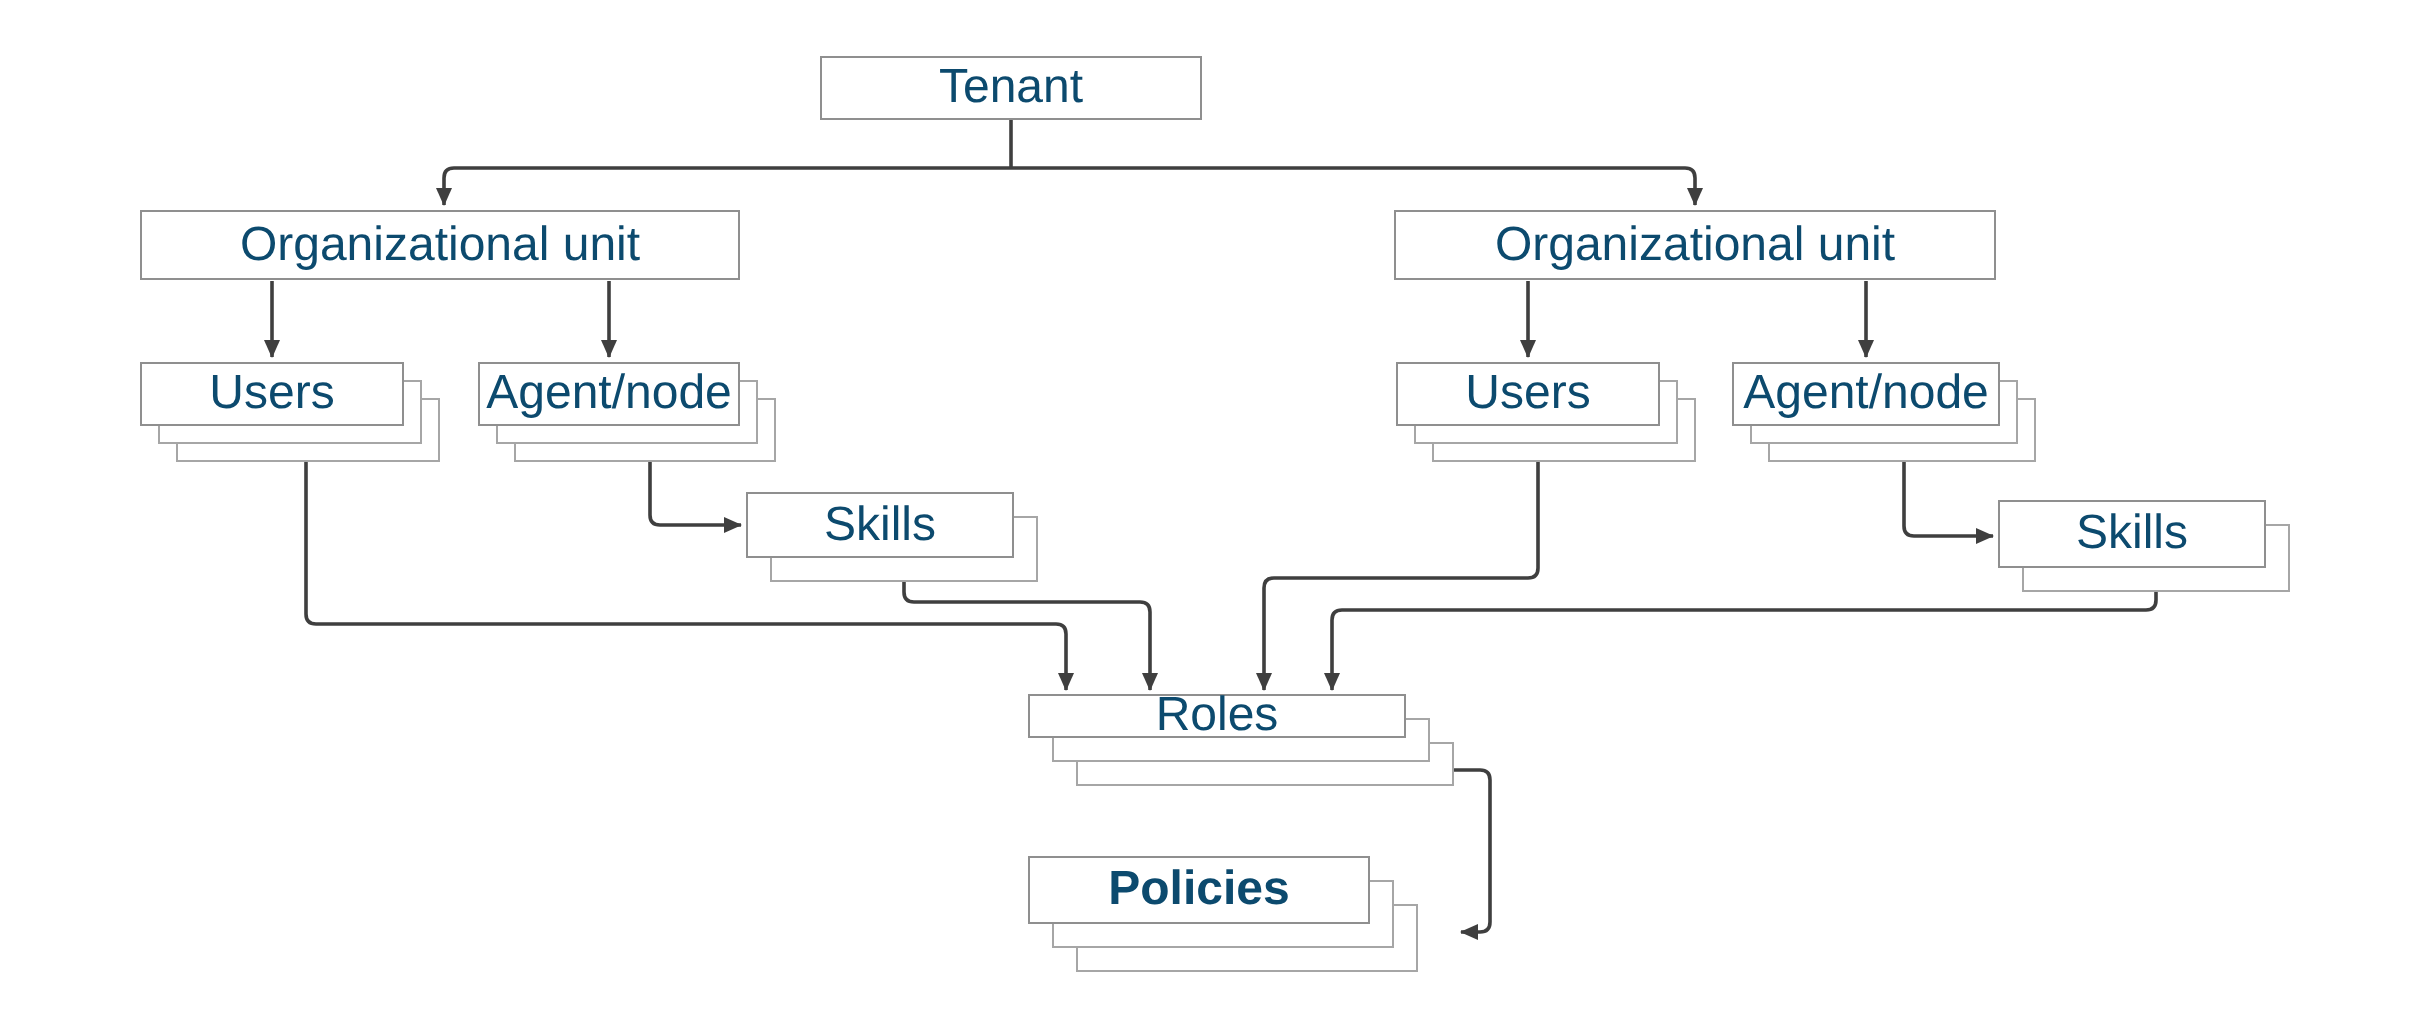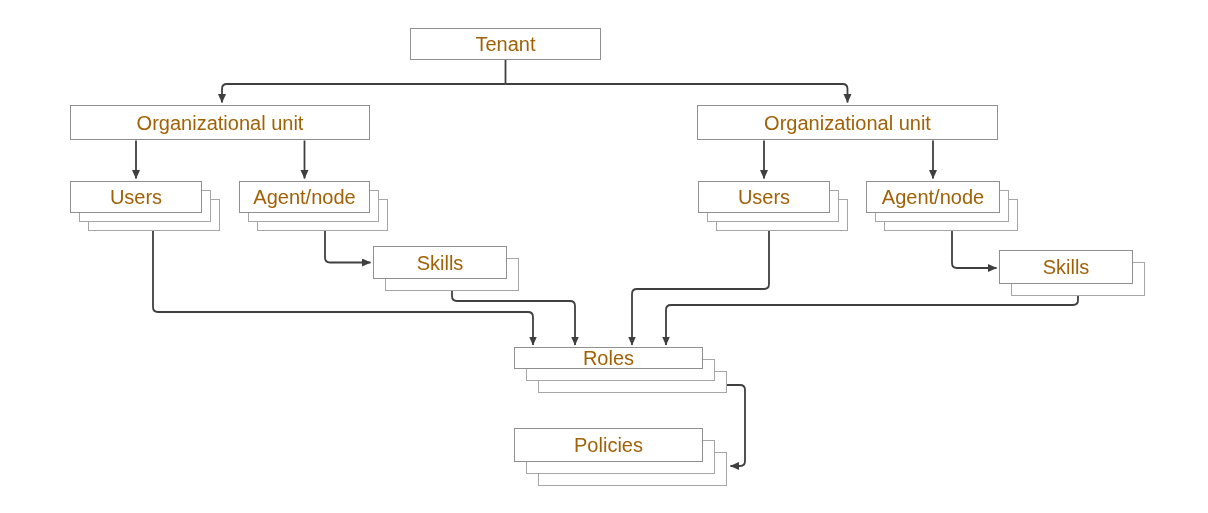--- a/index.html
+++ b/index.html
@@ -35,22 +35,22 @@
     width: 100%;
     height: 100%;
     background: #ffffff;
     border: 1.4px solid #8f8f8f;
     display: flex;
     align-items: center;
     justify-content: center;
     z-index: 3;
   }
   .node .face span {
-    font-size: 20px;
-    color: #a16207;
+    font-size: 24px;
+    color: #0c4a6e;
     white-space: nowrap;
     line-height: 1;
   }
   
   .stack3 .l1 { left: 9px;  top: 9px;  z-index: 2; }
   .stack3 .l2 { left: 18px; top: 18px; z-index: 1; }
   .stack2 .l1 { left: 12px; top: 12px; z-index: 2; }
   .stackbig .l1 { left: 12px; top: 12px; z-index: 2; }
   .stackbig .l2 { left: 24px; top: 24px; z-index: 1; }
   
@@ -139,21 +139,21 @@
   </div>
 
   <div class="node stackbig" style="left:514px; top:347px; width:189px; height:22px;">
     <div class="layer l2"></div>
     <div class="layer l1"></div>
     <div class="face">
       <span>Roles</span>
     </div>
   </div>
 
-  <div class="node stackbig" style="left:514px; top:428px; width:189px; height:34px;">
+  <div class="node stackbig" style="left:514px; top:428px; width:171px; height:34px;font-weight:bold;">
     <div class="layer l2"></div>
     <div class="layer l1"></div>
     <div class="face">
       <span>Policies</span>
     </div>
   </div>
 
   <svg class="wires" viewBox="0 0 1208 513">
     <defs>
       <marker id="arr" markerUnits="userSpaceOnUse" markerWidth="10" markerHeight="9" refX="8.5" refY="4" orient="auto">

